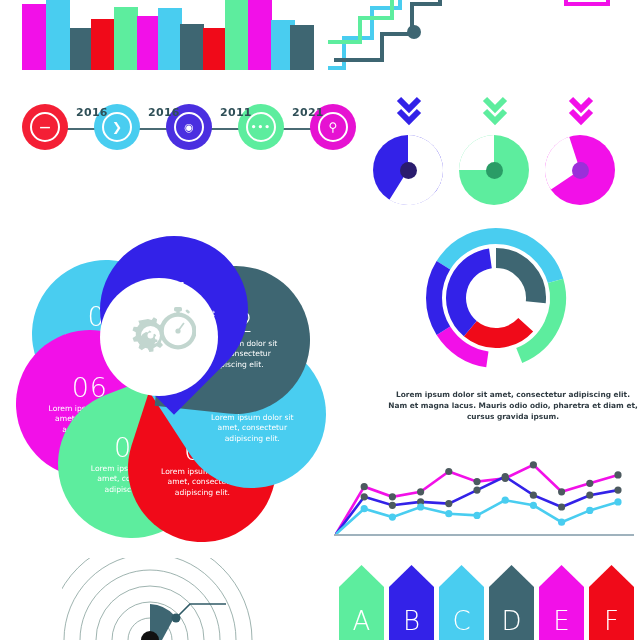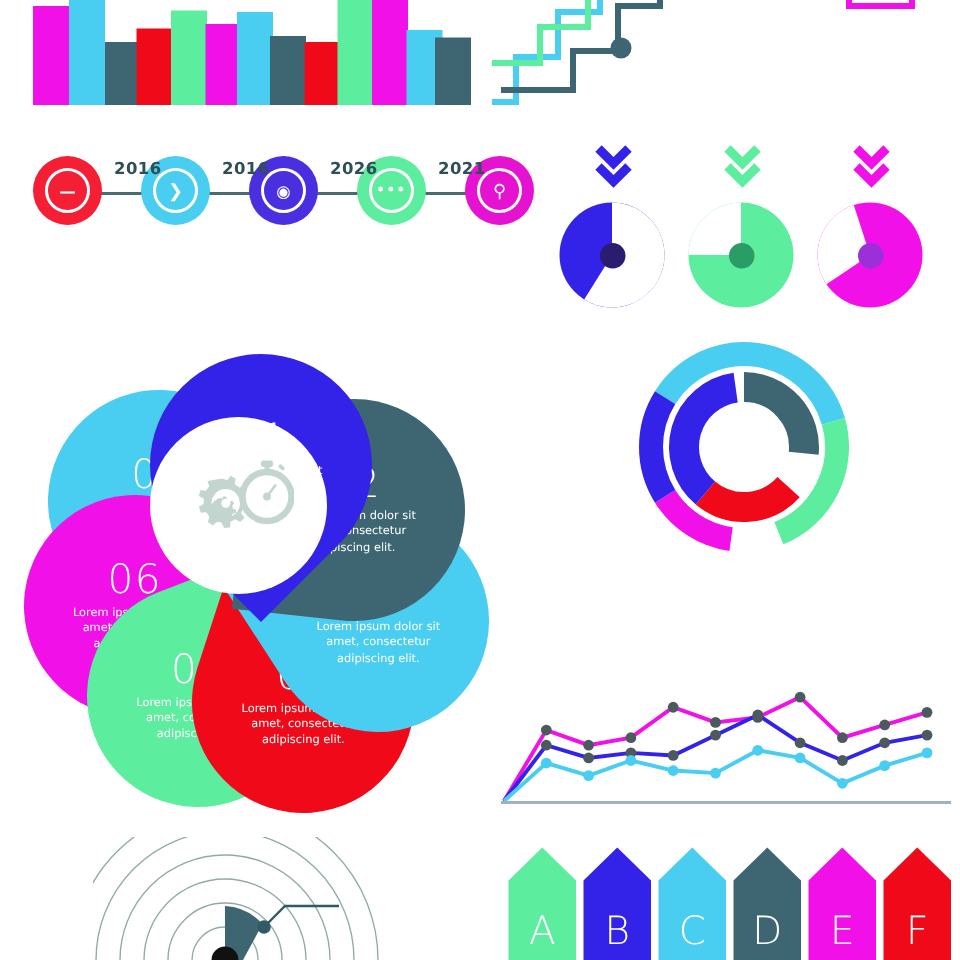--- a/index.html
+++ b/index.html
@@ -122,21 +122,21 @@
           <span class="glyph" style="font-size: 9px; letter-spacing: 1px;">•••</span>
         </div>
       </div>
       <div class="node" style="left: 302px; background: rgb(230, 18, 210);">
         <div class="ring">
           <span class="glyph">⚲</span>
         </div>
       </div>
       <div class="yr" style="left: 68px;">2016</div>
       <div class="yr" style="left: 140px;">2016</div>
-      <div class="yr" style="left: 212px;">2026</div>
+      <div class="yr" style="left: 212px;">2011</div>
       <div class="yr" style="left: 284px;">2021</div>
     </div>
 
   <div id="flower">
     <div id="flower-hub">
       <span>
         <svg width="74" height="60" viewBox="0 0 74 60">
           <g fill="#c2d6cf">
             <path d="M26 14 l3.6 1.1 2.2-2.9 3.3 2 -0.6 3.6 3 2.2 3.4-1.3 1.9 3.6 -2.7 2.4 0.6 3.7 3.6 1 -0.4 4.1 -3.7 0.3 -1.5 3.4 2.3 2.9 -2.9 2.9 -3.2-1.8 -3.3 1.7 -0.2 3.7 -4.1 0.4 -1.2-3.5 -3.6-0.8 -2.6 2.6 -3.4-2.3 1.1-3.5 -2.1-3 -3.6 0.3 -1.3-3.9 3.2-1.9 0-3.7 -3.3-1.7 1.2-3.9 3.6 0.4 2.2-3 -1.2-3.4z"></path>
             <circle cx="28.5" cy="30.5" r="9.5" fill="#ffffff"></circle>
@@ -232,20 +232,21 @@
           <path d="M 91.37 135.40 A 62 62 0 0 1 47.42 106.85" fill="none" stroke="#f210e8" stroke-width="16"></path>
           <path d="M 47.42 106.85 A 62 62 0 0 1 47.42 41.15" fill="none" stroke="#3322e8" stroke-width="16"></path>
         </g>
       <g id="donut-inner">
           <path d="M 100.00 34.00 A 40 40 0 0 1 139.78 78.18" fill="none" stroke="#3e6672" stroke-width="20"></path>
           <path d="M 129.73 100.77 A 40 40 0 0 1 74.29 104.64" fill="none" stroke="#f00a19" stroke-width="20"></path>
           <path d="M 74.29 104.64 A 40 40 0 0 1 94.43 34.39" fill="none" stroke="#3322e8" stroke-width="20"></path>
         </g>
     </svg>
   </div>
+  <div id="donut-caption">Lorem ipsum dolor sit amet, consectetur adipiscing elit. Nam et magna lacus. Mauris odio odio, pharetra et diam et, cursus gravida ipsum.</div>
 
   <div id="line-chart">
     <svg width="300" height="100" viewBox="0 0 300 100">
       <g id="lines-g">
           <polyline points="2.0,90.0 30.2,42.7 58.4,52.8 86.6,47.8 114.8,27.5 143.0,37.6 171.2,34.3 199.4,20.8 227.6,47.8 255.8,39.3 284.0,30.9" fill="none" stroke="#f210e8" stroke-width="2.6"></polyline>
           <polyline points="2.0,90.0 30.2,52.8 58.4,61.3 86.6,57.9 114.8,59.6 143.0,46.1 171.2,32.6 199.4,51.2 227.6,63.0 255.8,51.2 284.0,46.1" fill="none" stroke="#3322e8" stroke-width="2.6"></polyline>
           <polyline points="2.0,90.0 30.2,64.7 58.4,73.1 86.6,63.0 114.8,69.7 143.0,71.4 171.2,56.2 199.4,61.3 227.6,78.2 255.8,66.4 284.0,57.9" fill="none" stroke="#49cdf0" stroke-width="2.6"></polyline>
         </g>
       <g id="dots-g">
           <circle cx="30.2" cy="42.7" r="3.6" fill="#4c5a5f"></circle>

